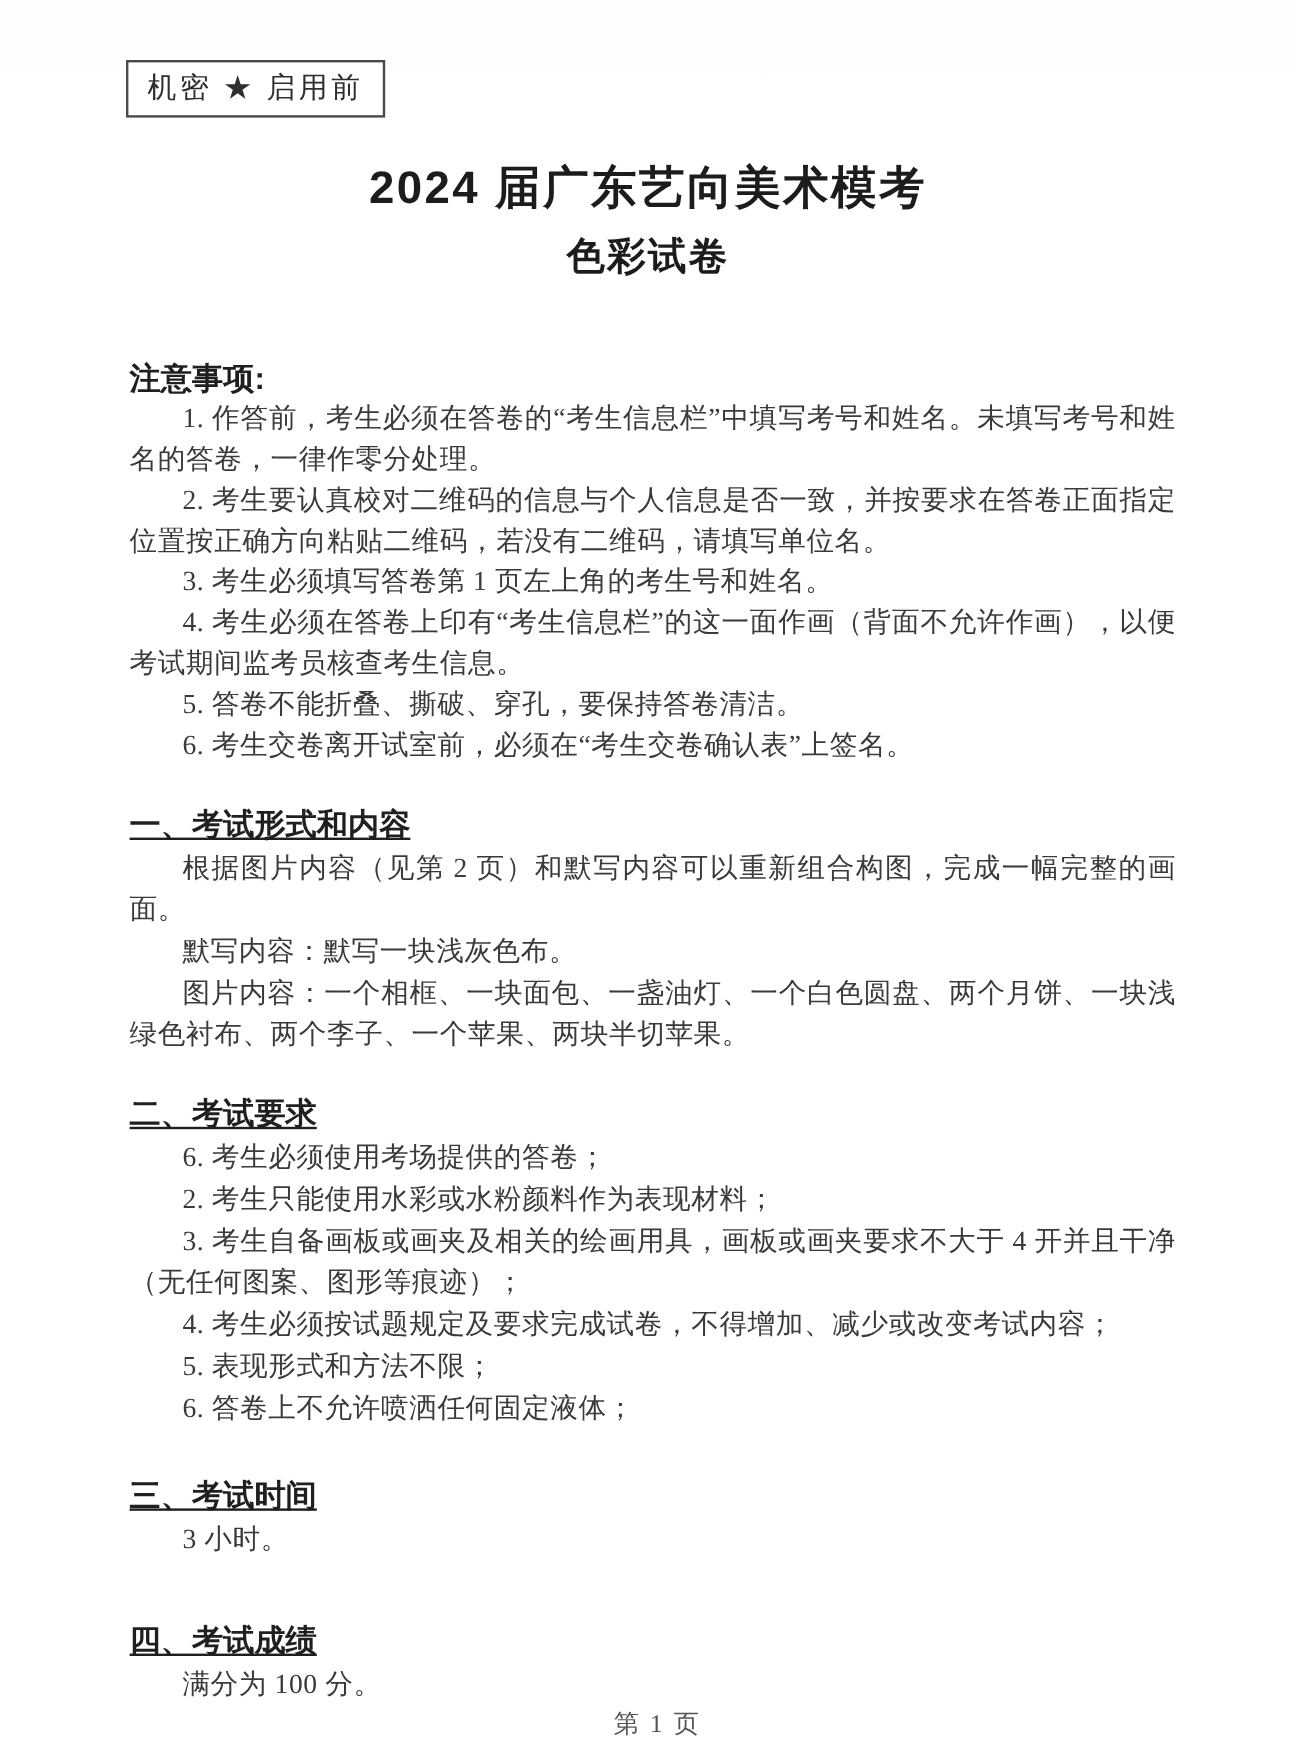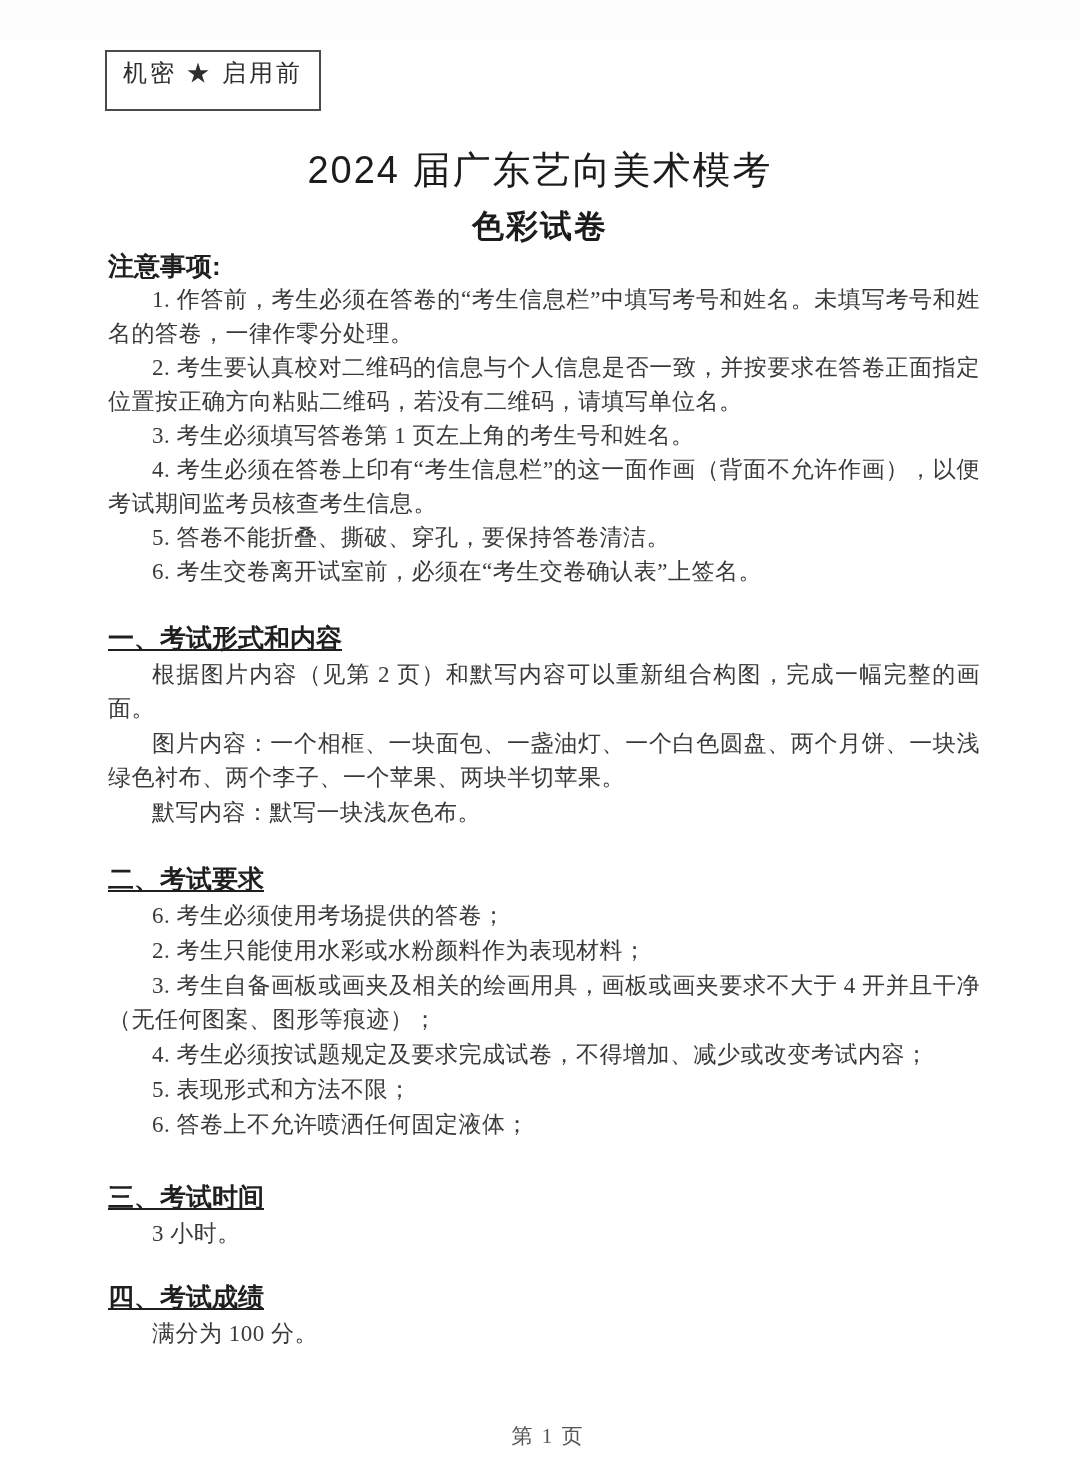--- a/index.html
+++ b/index.html
@@ -12,50 +12,51 @@
     overflow: hidden;
   }
   .page {
     position: absolute; inset: 0;
     background: linear-gradient(180deg, #fdfdfd 0%, #ffffff 6%, #ffffff 100%);
   }
   .confidential-wrap { padding: 50px 0 0 105px; }
   .confidential-box {
     display: inline-block;
     border: 2px solid #4a4a4a;
-    padding: 5px 16px 20px 16px;
+    padding: 5px 16px 7px 16px;
     font-size: 24px;
     letter-spacing: 3px;
     color: #2e2e2e;
     background: #fff;
   }
   .title {
     margin-top: 36px;
     text-align: center;
     font-family: "Liberation Sans", "DejaVu Sans", sans-serif;
-    font-weight: 400;
+    font-weight: 700;
     font-size: 38px;
     line-height: 46px;
     letter-spacing: 2px;
     color: #1c1c1c;
   }
   .subtitle {
     margin-top: 16px;
     text-align: center;
     font-family: Liberation Mono, monospace;
     font-weight: 700;
     font-size: 32px;
     line-height: 40px;
     letter-spacing: 2px;
     color: #1c1c1c;
   }
   .content {
     margin: 0 100px 0 108px;
   }
   .notice-heading {
+    margin-top: 62px;
     font-family: "Liberation Sans", "DejaVu Sans", sans-serif;
     font-weight: 700;
     font-size: 26px;
     line-height: 34px;
     color: #1f1f1f;
   }
   .para {
     font-size: 23px;
     line-height: 34px;
     text-indent: 44px;
@@ -67,21 +68,21 @@
   .section-heading {
     font-family: "Liberation Sans", "DejaVu Sans", sans-serif;
     font-weight: 700;
     font-size: 26px;
     line-height: 38px;
     color: #1f1f1f;
     text-decoration: underline;
   }
   .section .para { margin-top: 1px; }
   .section-time { margin-top: 36px; }
-  .section-score { margin-top: 27px; }
+  .section-score { margin-top: 48px; }
   .footer {
     position: absolute;
     left: 16px; right: 0; bottom: 16px;
     text-align: center;
     font-size: 21px;
     color: #555555;
     letter-spacing: 2px;
   }
 </style>
 </head>
@@ -103,22 +104,22 @@
     <div class="para">1. 作答前，考生必须在答卷的“考生信息栏”中填写考号和姓名。未填写考号和姓名的答卷，一律作零分处理。</div>
     <div class="para">2. 考生要认真校对二维码的信息与个人信息是否一致，并按要求在答卷正面指定位置按正确方向粘贴二维码，若没有二维码，请填写单位名。</div>
     <div class="para">3. 考生必须填写答卷第 1 页左上角的考生号和姓名。</div>
     <div class="para">4. 考生必须在答卷上印有“考生信息栏”的这一面作画（背面不允许作画），以便考试期间监考员核查考生信息。</div>
     <div class="para">5. 答卷不能折叠、撕破、穿孔，要保持答卷清洁。</div>
     <div class="para">6. 考生交卷离开试室前，必须在“考生交卷确认表”上签名。</div>
 
     <div class="section">
       <div class="section-heading">一、考试形式和内容</div>
       <div class="para">根据图片内容（见第 2 页）和默写内容可以重新组合构图，完成一幅完整的画面。</div>
+      <div class="para">默写内容：默写一块浅灰色布。</div>
       <div class="para">图片内容：一个相框、一块面包、一盏油灯、一个白色圆盘、两个月饼、一块浅绿色衬布、两个李子、一个苹果、两块半切苹果。</div>
-      <div class="para">默写内容：默写一块浅灰色布。</div>
     </div>
 
     <div class="section">
       <div class="section-heading">二、考试要求</div>
       <div class="para">6. 考生必须使用考场提供的答卷；</div>
       <div class="para">2. 考生只能使用水彩或水粉颜料作为表现材料；</div>
       <div class="para">3. 考生自备画板或画夹及相关的绘画用具，画板或画夹要求不大于 4 开并且干净（无任何图案、图形等痕迹）；</div>
       <div class="para">4. 考生必须按试题规定及要求完成试卷，不得增加、减少或改变考试内容；</div>
       <div class="para">5. 表现形式和方法不限；</div>
       <div class="para">6. 答卷上不允许喷洒任何固定液体；</div>

